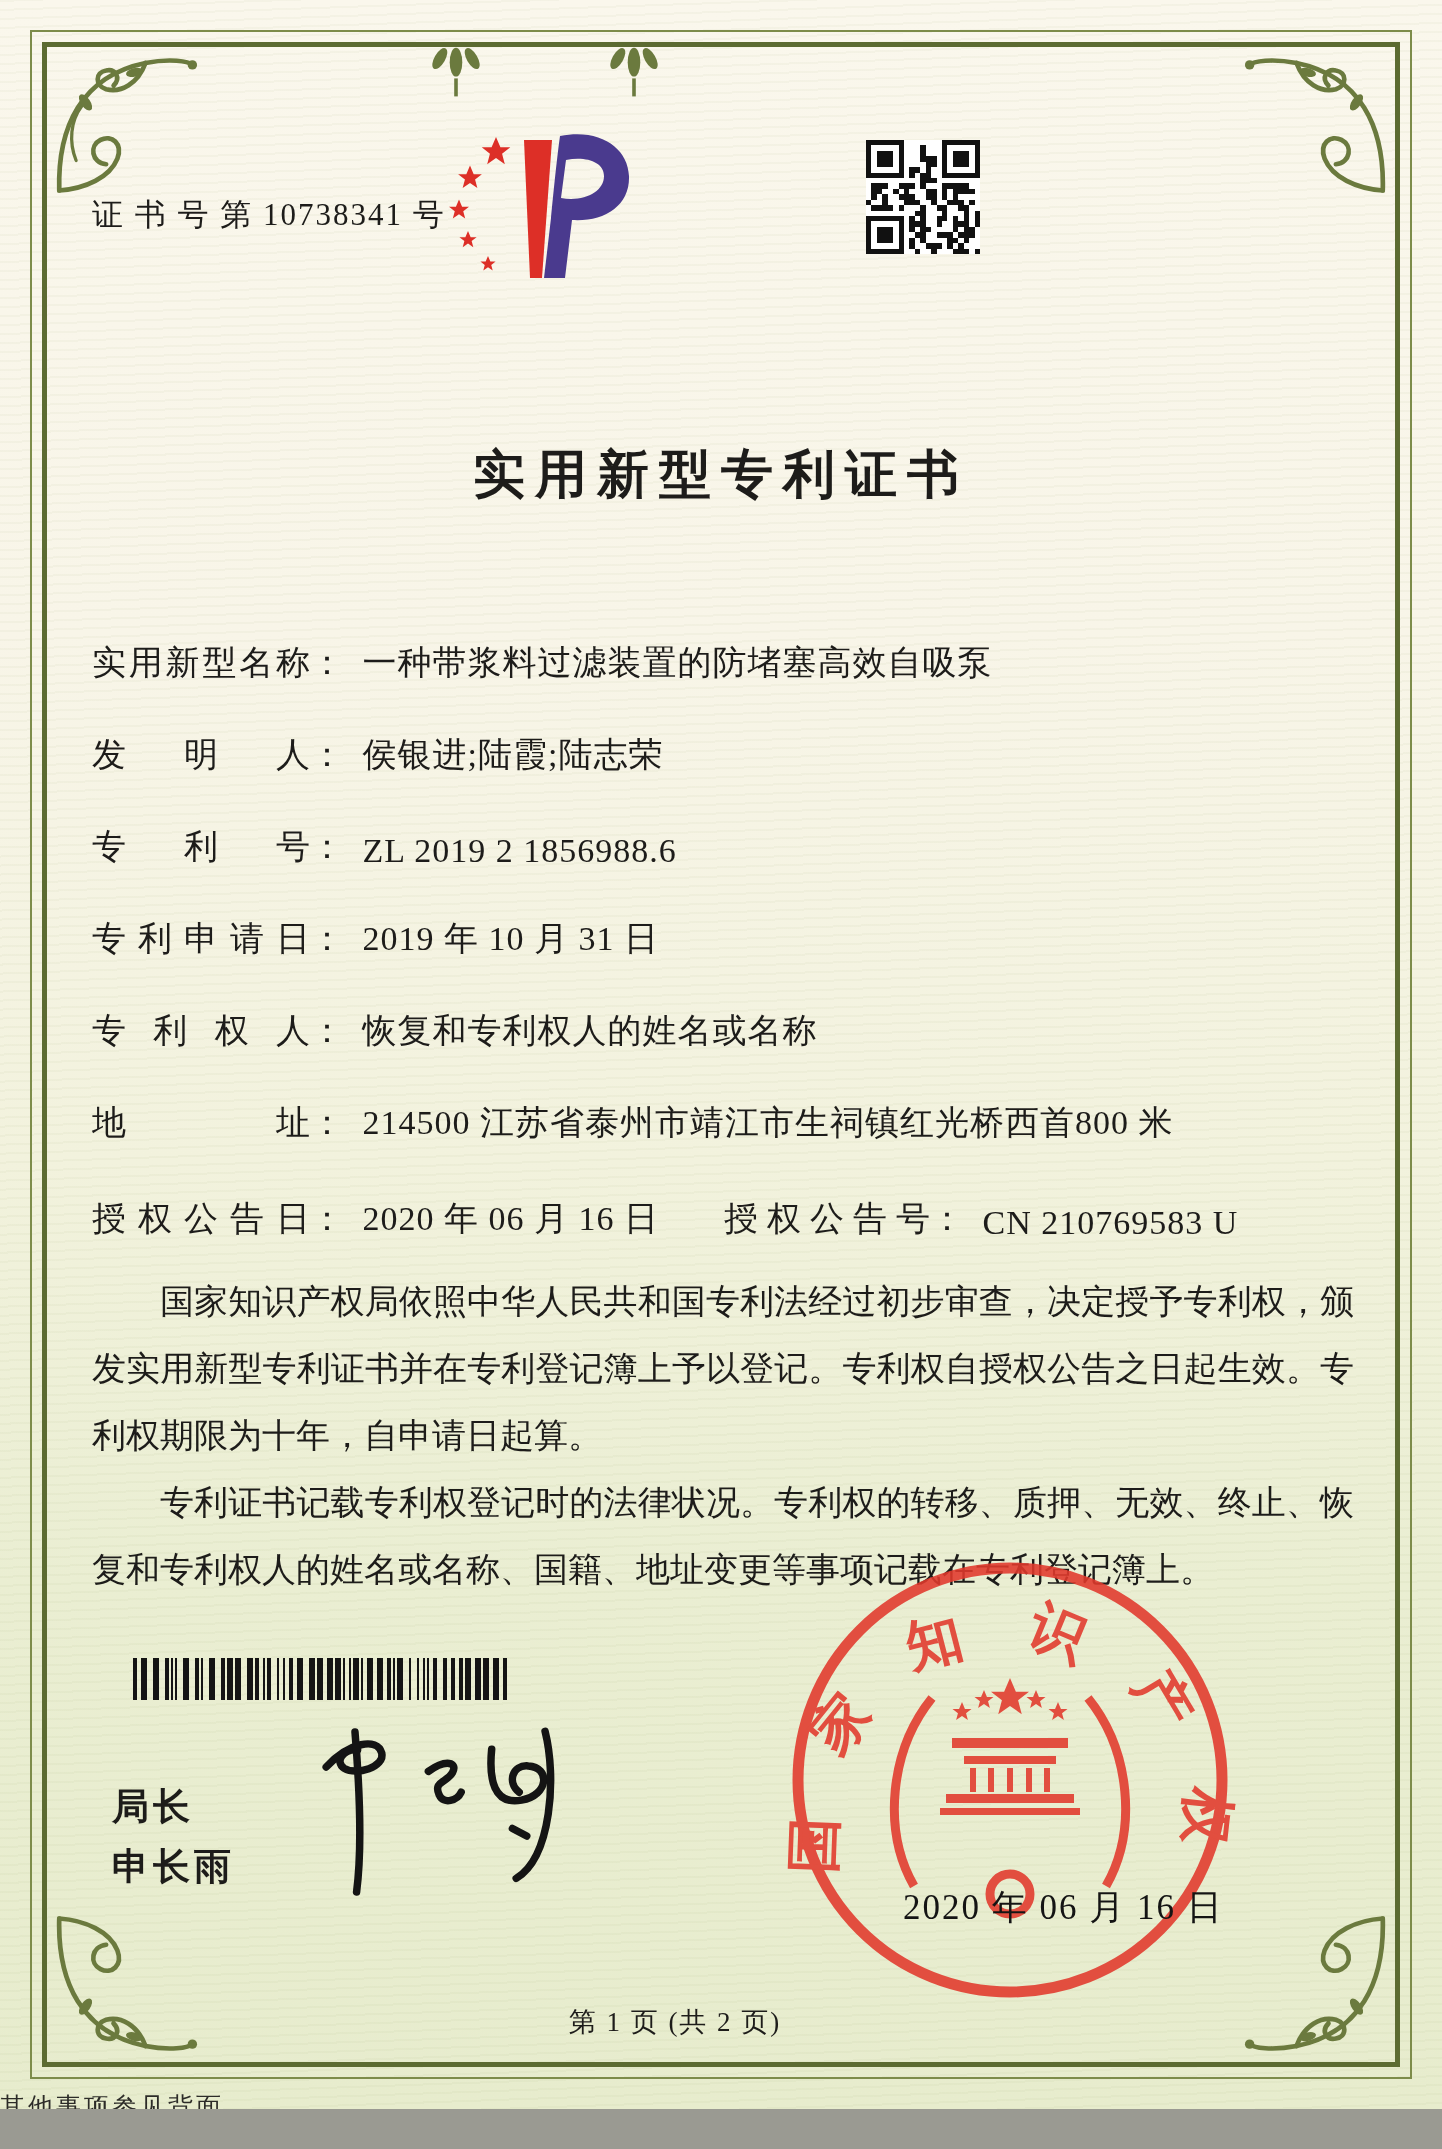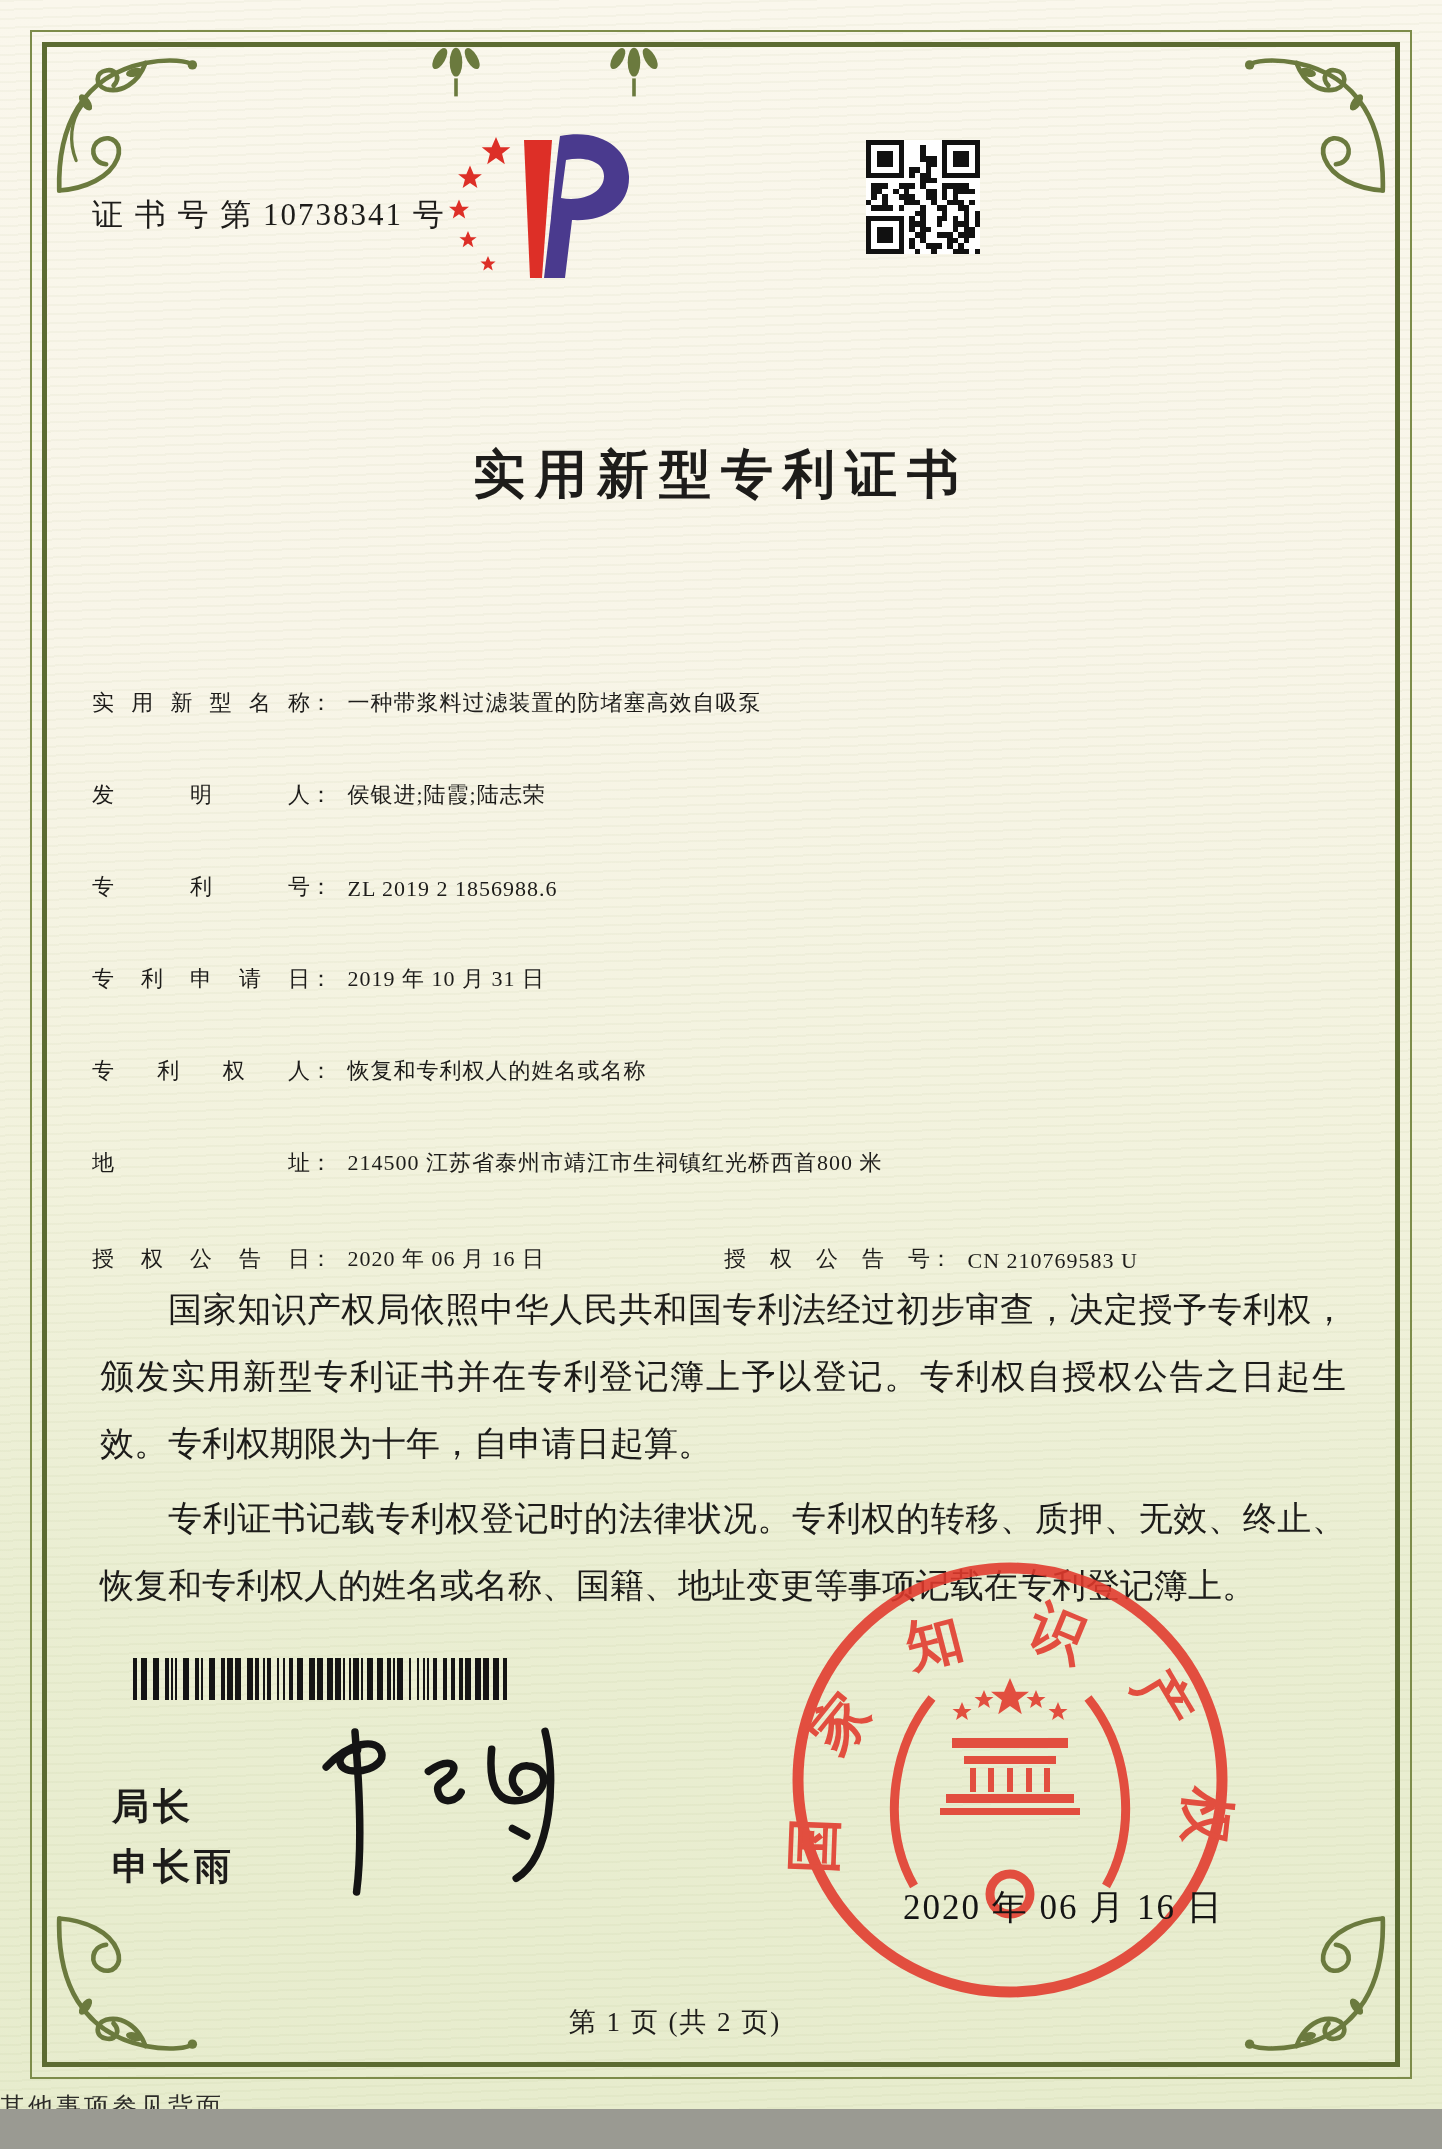--- a/index.html
+++ b/index.html
@@ -20,28 +20,28 @@
   .corner.bl{left:48px; bottom:48px; transform:scaleY(-1);}
   .corner.br{right:48px; bottom:48px; transform:scale(-1,-1);}
   .topleaf{position:absolute; width:72px; height:58px; top:44px;}
   .cert-no{position:absolute; left:92px; top:194px; font-size:31px; letter-spacing:2px;}
   .logo{position:absolute; left:432px; top:126px; width:212px; height:168px;}
   .qr{position:absolute; left:866px; top:140px; width:114px; height:114px;}
   .title{
     position:absolute; left:0; right:0; top:440px; text-align:center;
     font-size:52px; font-weight:bold; letter-spacing:10px;
   }
-  .frow{position:absolute; left:92px; font-size:22px; white-space:nowrap;margin-top:48px;}
+  .frow{position:absolute; left:92px; font-size:34px; white-space:nowrap;}
   .lbl{display:inline-block; width:218px; text-align:justify; text-align-last:justify; vertical-align:bottom;}
   .cl{display:inline-block; vertical-align:bottom;}
   .val{display:inline-block; margin-left:10px; vertical-align:bottom; letter-spacing:1px;}
   .grant2{position:absolute; left:632px; top:0; white-space:nowrap;}
   .grant2 .lbl{width:206px;}
   .paras{position:absolute; left:92px; width:1262px; top:1268px; font-size:34px; line-height:67px;}
-  .paras p{margin:8px; text-indent:2em; text-align:justify;}
+  .paras p{margin:0; text-indent:2em; text-align:justify;}
   .barcode{position:absolute; left:133px; top:1658px; width:378px; height:42px;}
   .director{position:absolute; left:112px; font-size:37px; letter-spacing:4px;font-weight:bold;}
   .director.t1{top:1782px;}
   .director.t2{top:1842px;}
   .signature{position:absolute; left:262px; top:1712px; width:300px; height:210px; z-index:5; transform:rotate(-2deg);}
   .seal{position:absolute; left:775px; top:1545px; width:470px; height:470px; z-index:4; opacity:.88;}
   .seal-date{position:absolute; left:903px; top:1884px; font-size:35px; letter-spacing:2px; z-index:6; color:#141414;}
   .page-footer{position:absolute; left:0; right:0; top:2004px; text-align:center; font-size:27px; letter-spacing:2px; transform:translateX(-46px);}
   .back-note{position:absolute; left:0; right:0; top:2090px; text-align:left; font-size:25px; letter-spacing:3px; color:#2c2b28;}
 </style>

